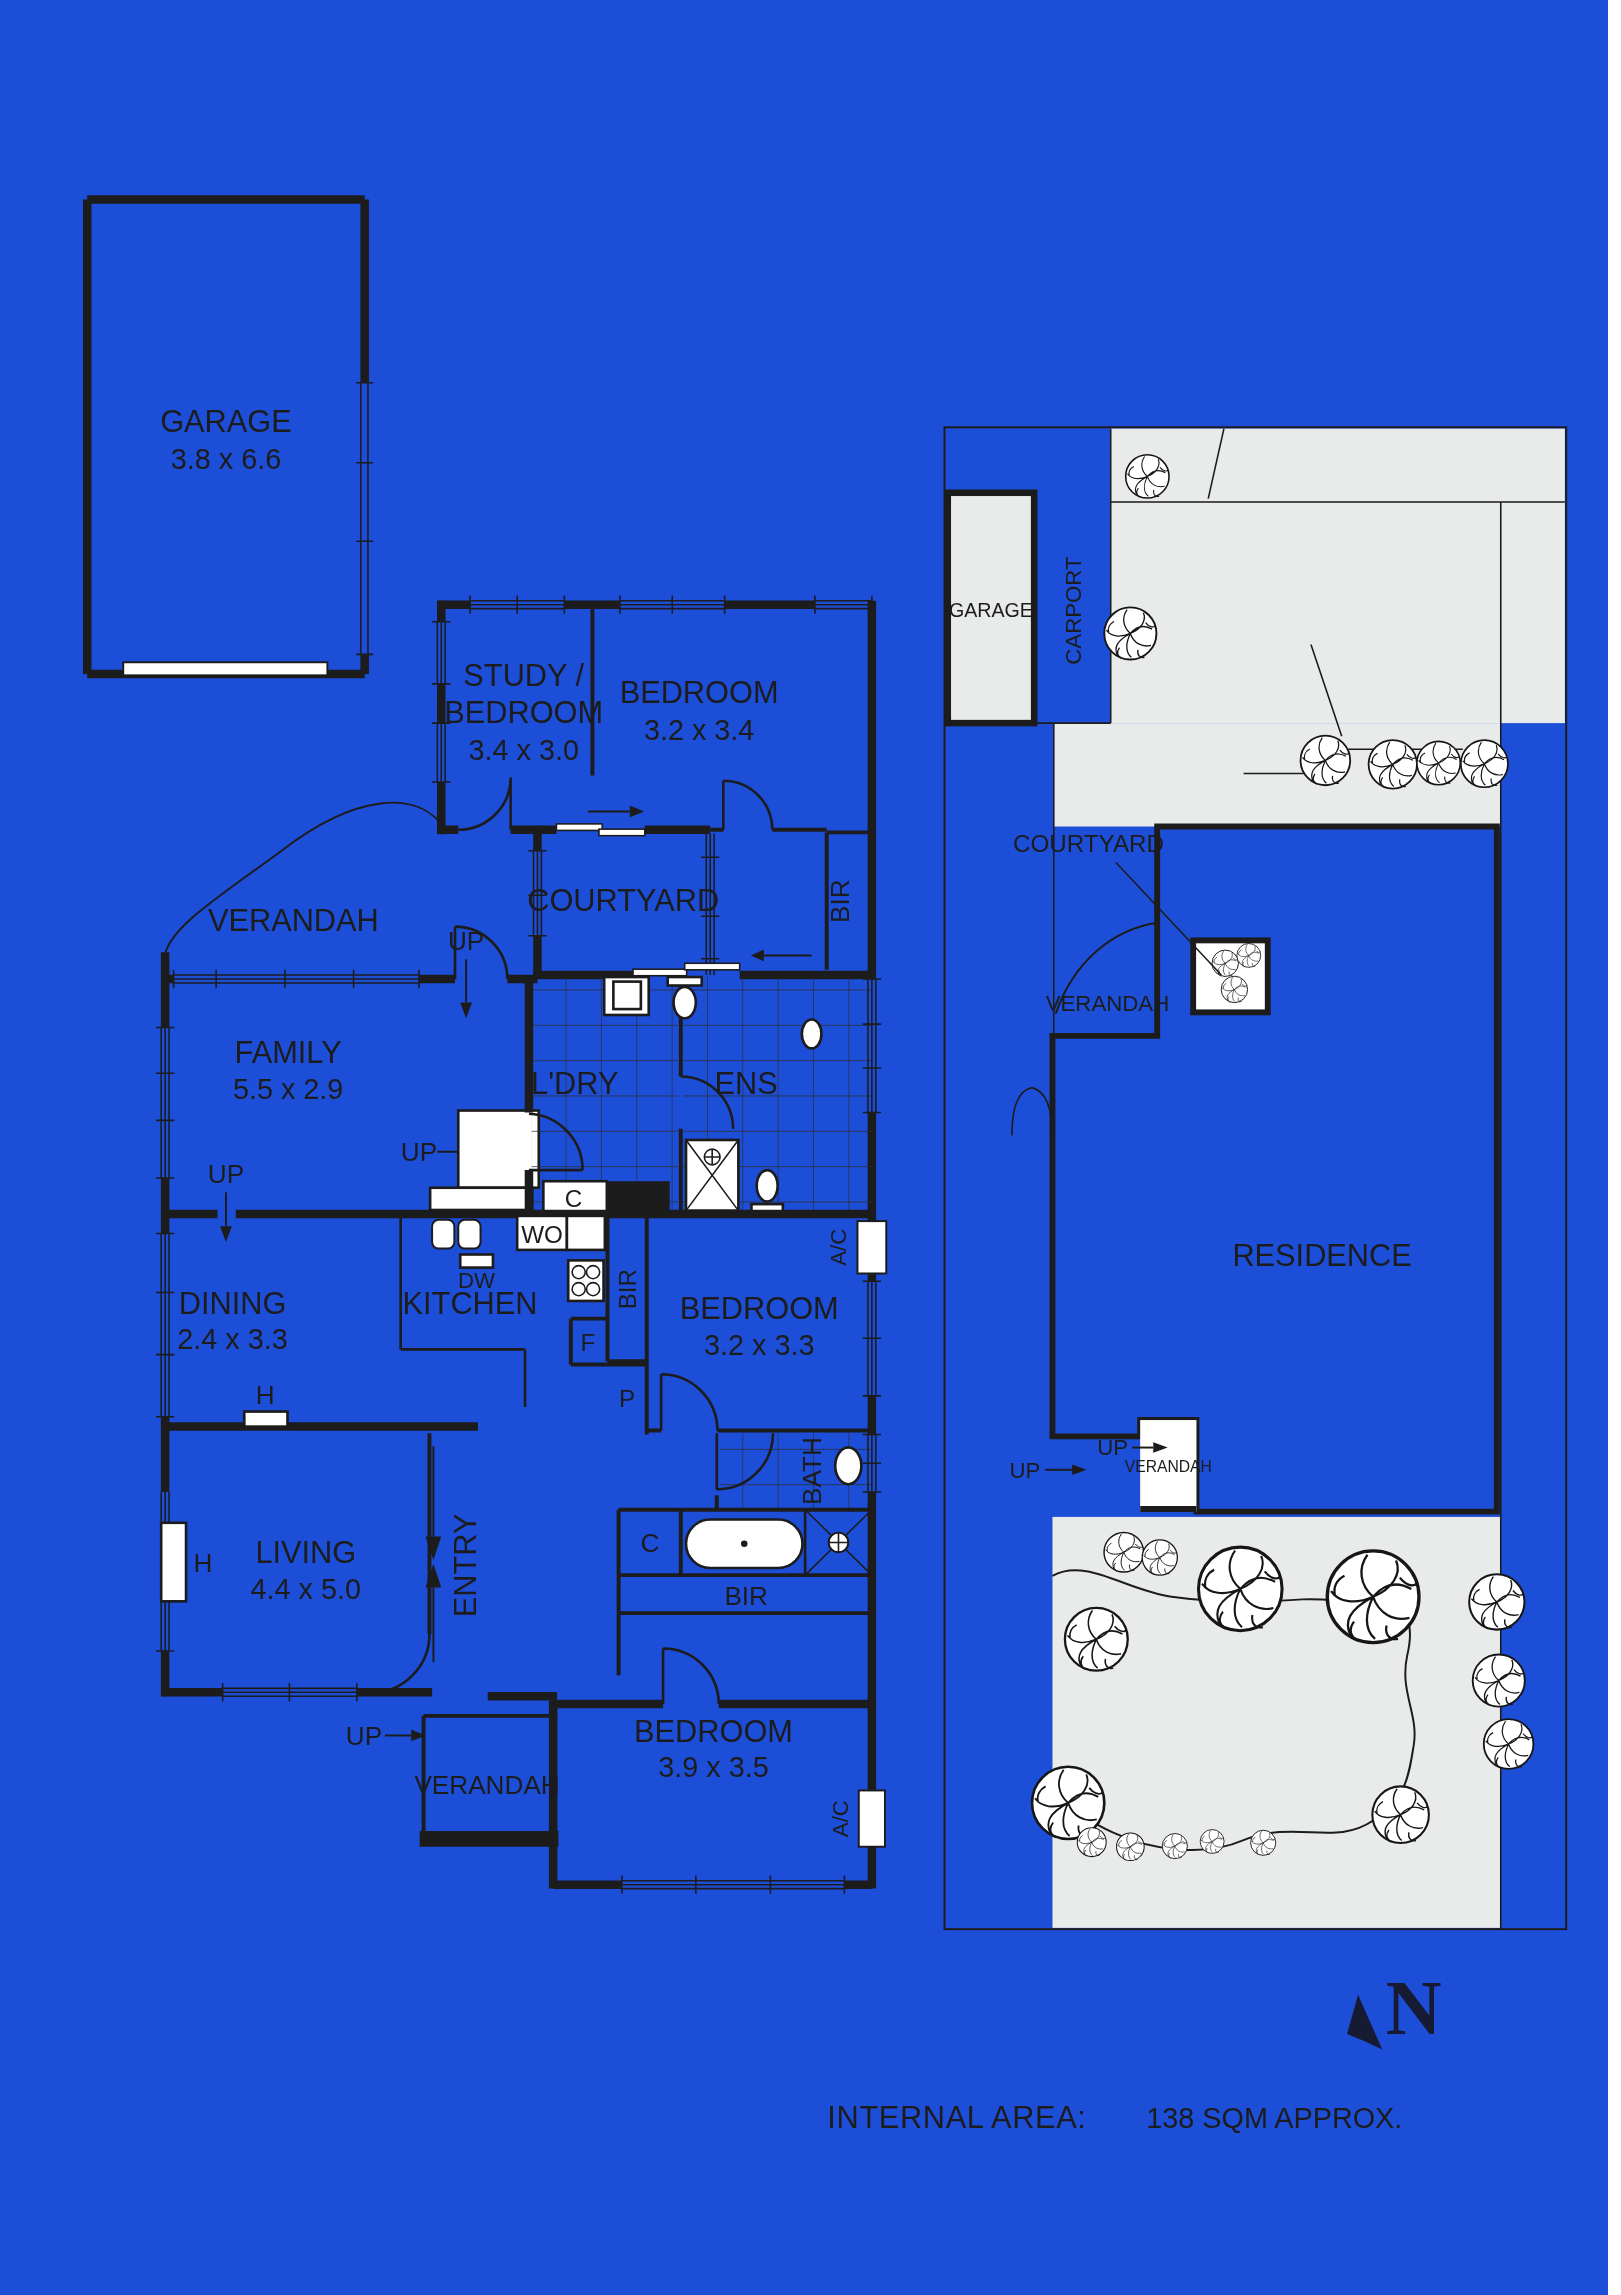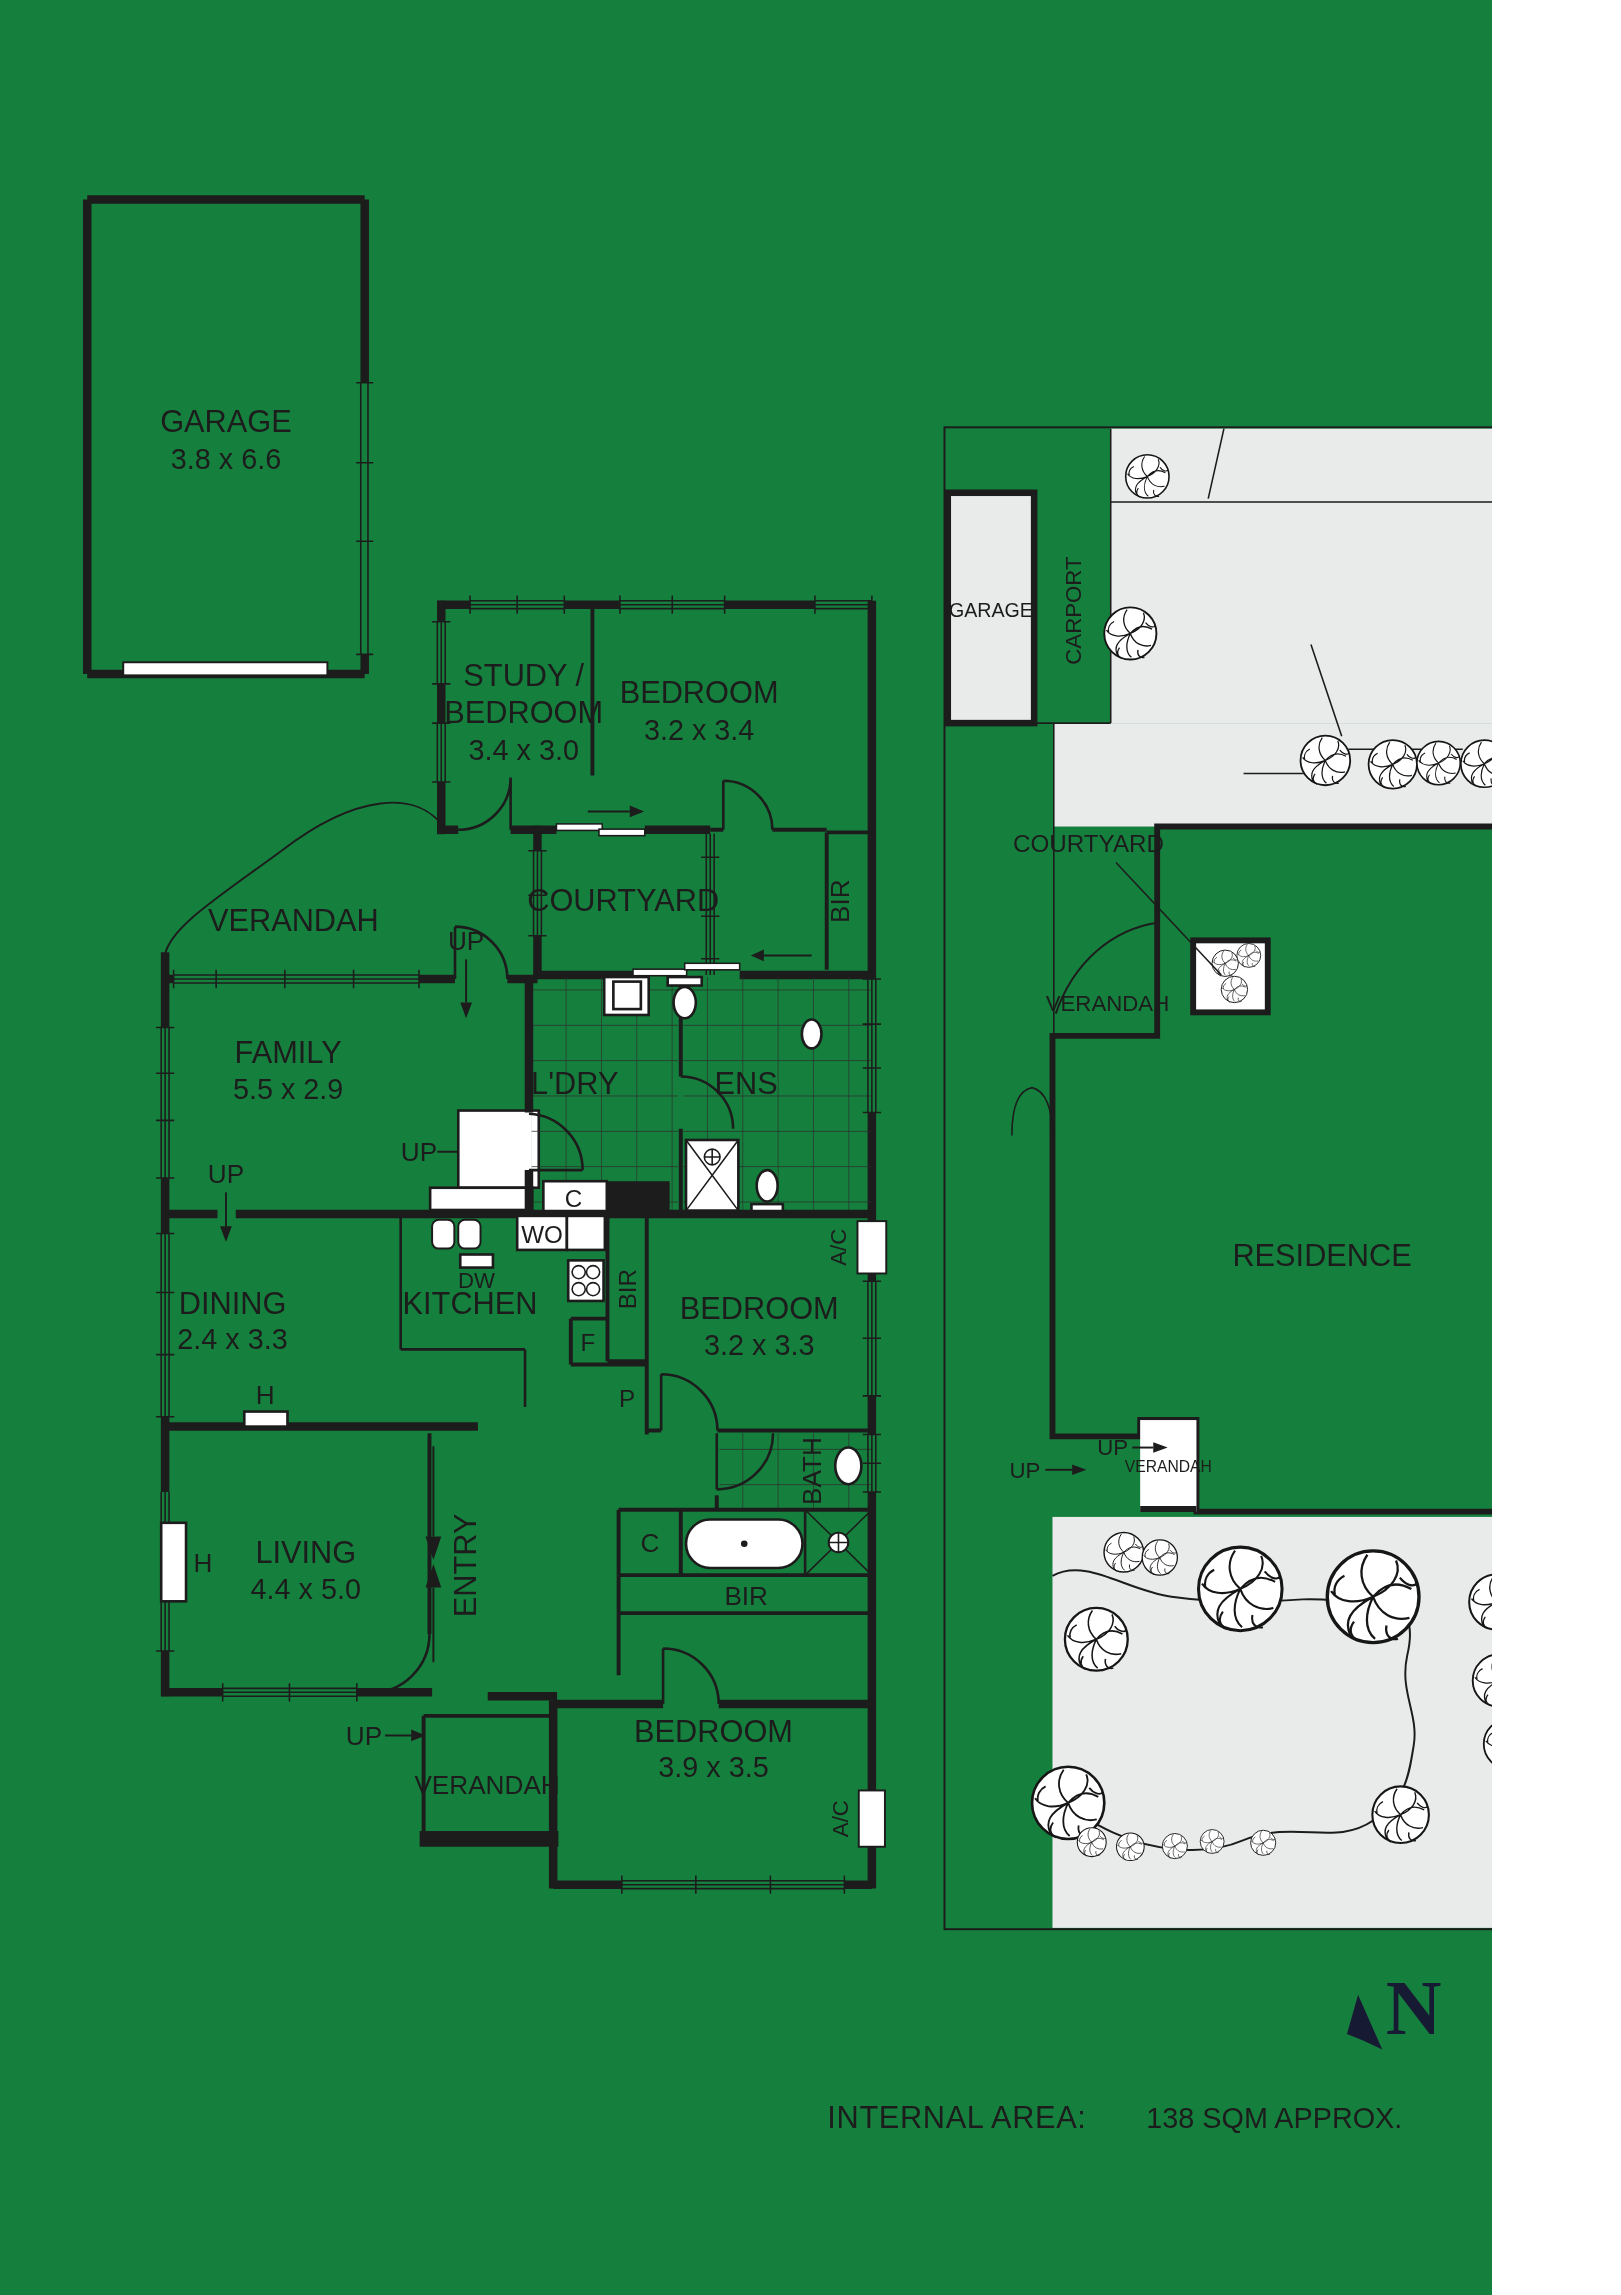--- a/index.html
+++ b/index.html
@@ -1,16 +1,16 @@
 <!DOCTYPE html>
 <html style="font-size:10.5px"><head>
 <meta charset="utf-8">
 <style>
   html,body{margin:0;padding:0;background:#ffffff;}
-  .page{position:relative;width:1492px;height:2295px;background:#15803d;overflow:hidden;}
+  .page{position:relative;width:1608px;height:2295px;background:#1d4ed8;overflow:hidden;}
   svg{position:absolute;left:0;top:0;}
   .w13{stroke:#1c1c1c;stroke-width:13;fill:none;stroke-linecap:butt;}
   .w9{stroke:#1c1c1c;stroke-width:9;fill:none;}
   .w6{stroke:#1c1c1c;stroke-width:6;fill:none;}
   .w4{stroke:#1c1c1c;stroke-width:4;fill:none;}
   .w3{stroke:#1c1c1c;stroke-width:3;fill:none;}
   .w2{stroke:#1c1c1c;stroke-width:2.4;fill:none;}
   .blk{fill:#1c1c1c;stroke:none;}
   .gray{fill:#e9eaea;stroke:none;}
   .whitebox{fill:#ffffff;}

